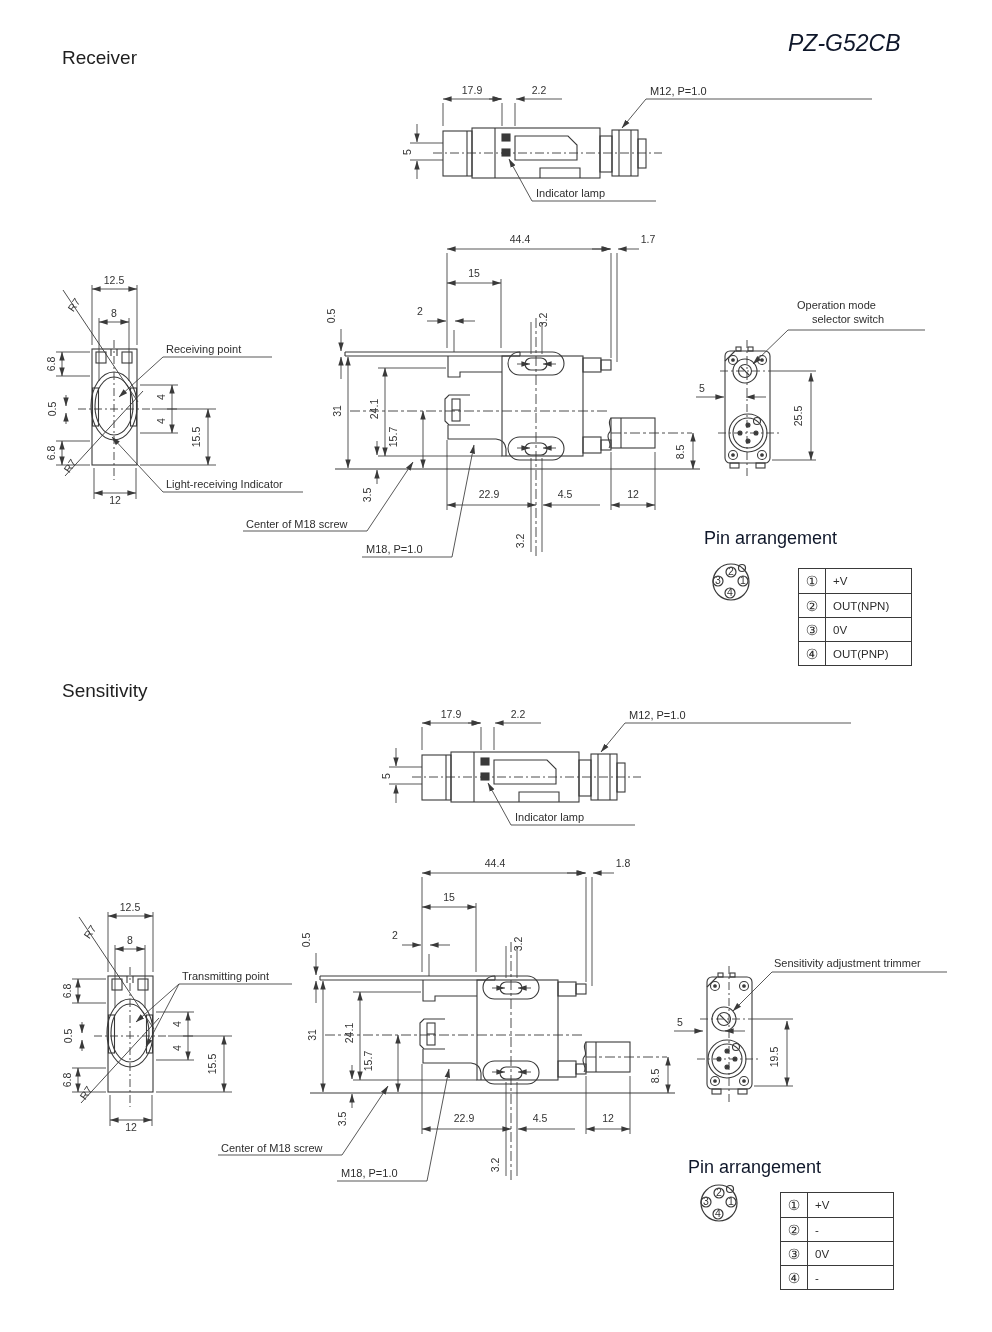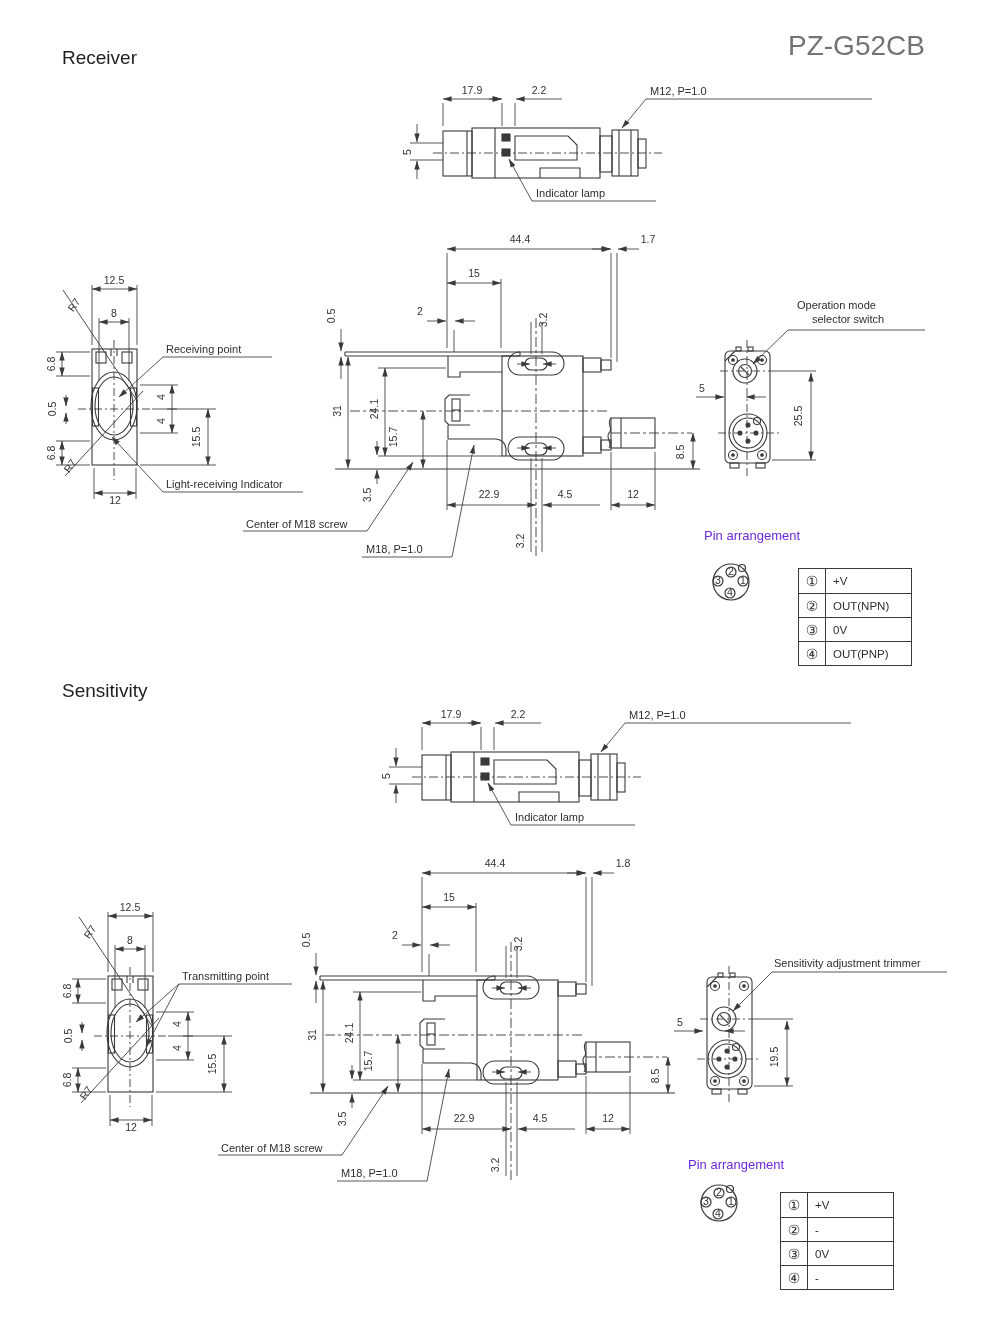--- a/index.html
+++ b/index.html
@@ -1,21 +1,21 @@
 <!DOCTYPE html>
 <html><head>
 <meta charset="utf-8">
 <style>
   html,body {margin:0; padding:0; background:#fff;}
   .stage {position:relative; width:992px; height:1332px; background:#ffffff;
           font-family:"Liberation Sans", sans-serif; color:#222; overflow:hidden;}
   .stage svg {position:absolute; left:0; top:0;}
   .h-section {position:absolute; font-size:19px; color:#1f1f1f;}
-  .h-model {position:absolute; font-size:28px; color:#737373;}
-  .h-pin {position:absolute; font-size:13px; color:#6d28d9;}
+  .h-model {position:absolute; font-size:23px; color:#0f172a;font-style:italic;}
+  .h-pin {position:absolute; font-size:18px; color:#0f172a;}
   .pin-table {position:absolute; width:112px; border:1.3px solid #3a3a3a; background:#fff;}
   .pin-row {display:flex; height:24px; box-sizing:border-box;}
   .pin-row + .pin-row {border-top:1.2px solid #3a3a3a;}
   .pin-num {width:26px; flex:0 0 26px; border-right:1.2px solid #3a3a3a;
             display:flex; align-items:center; justify-content:center;
             font-size:14px; color:#2c2c2c;}
   .pin-label {flex:1; display:flex; align-items:center; padding-left:7px;
               font-size:11.5px; color:#2c2c2c; white-space:nowrap;}
   text {font-family:"Liberation Sans", sans-serif;}
   .dim {font-size:10.5px; fill:#333;}

